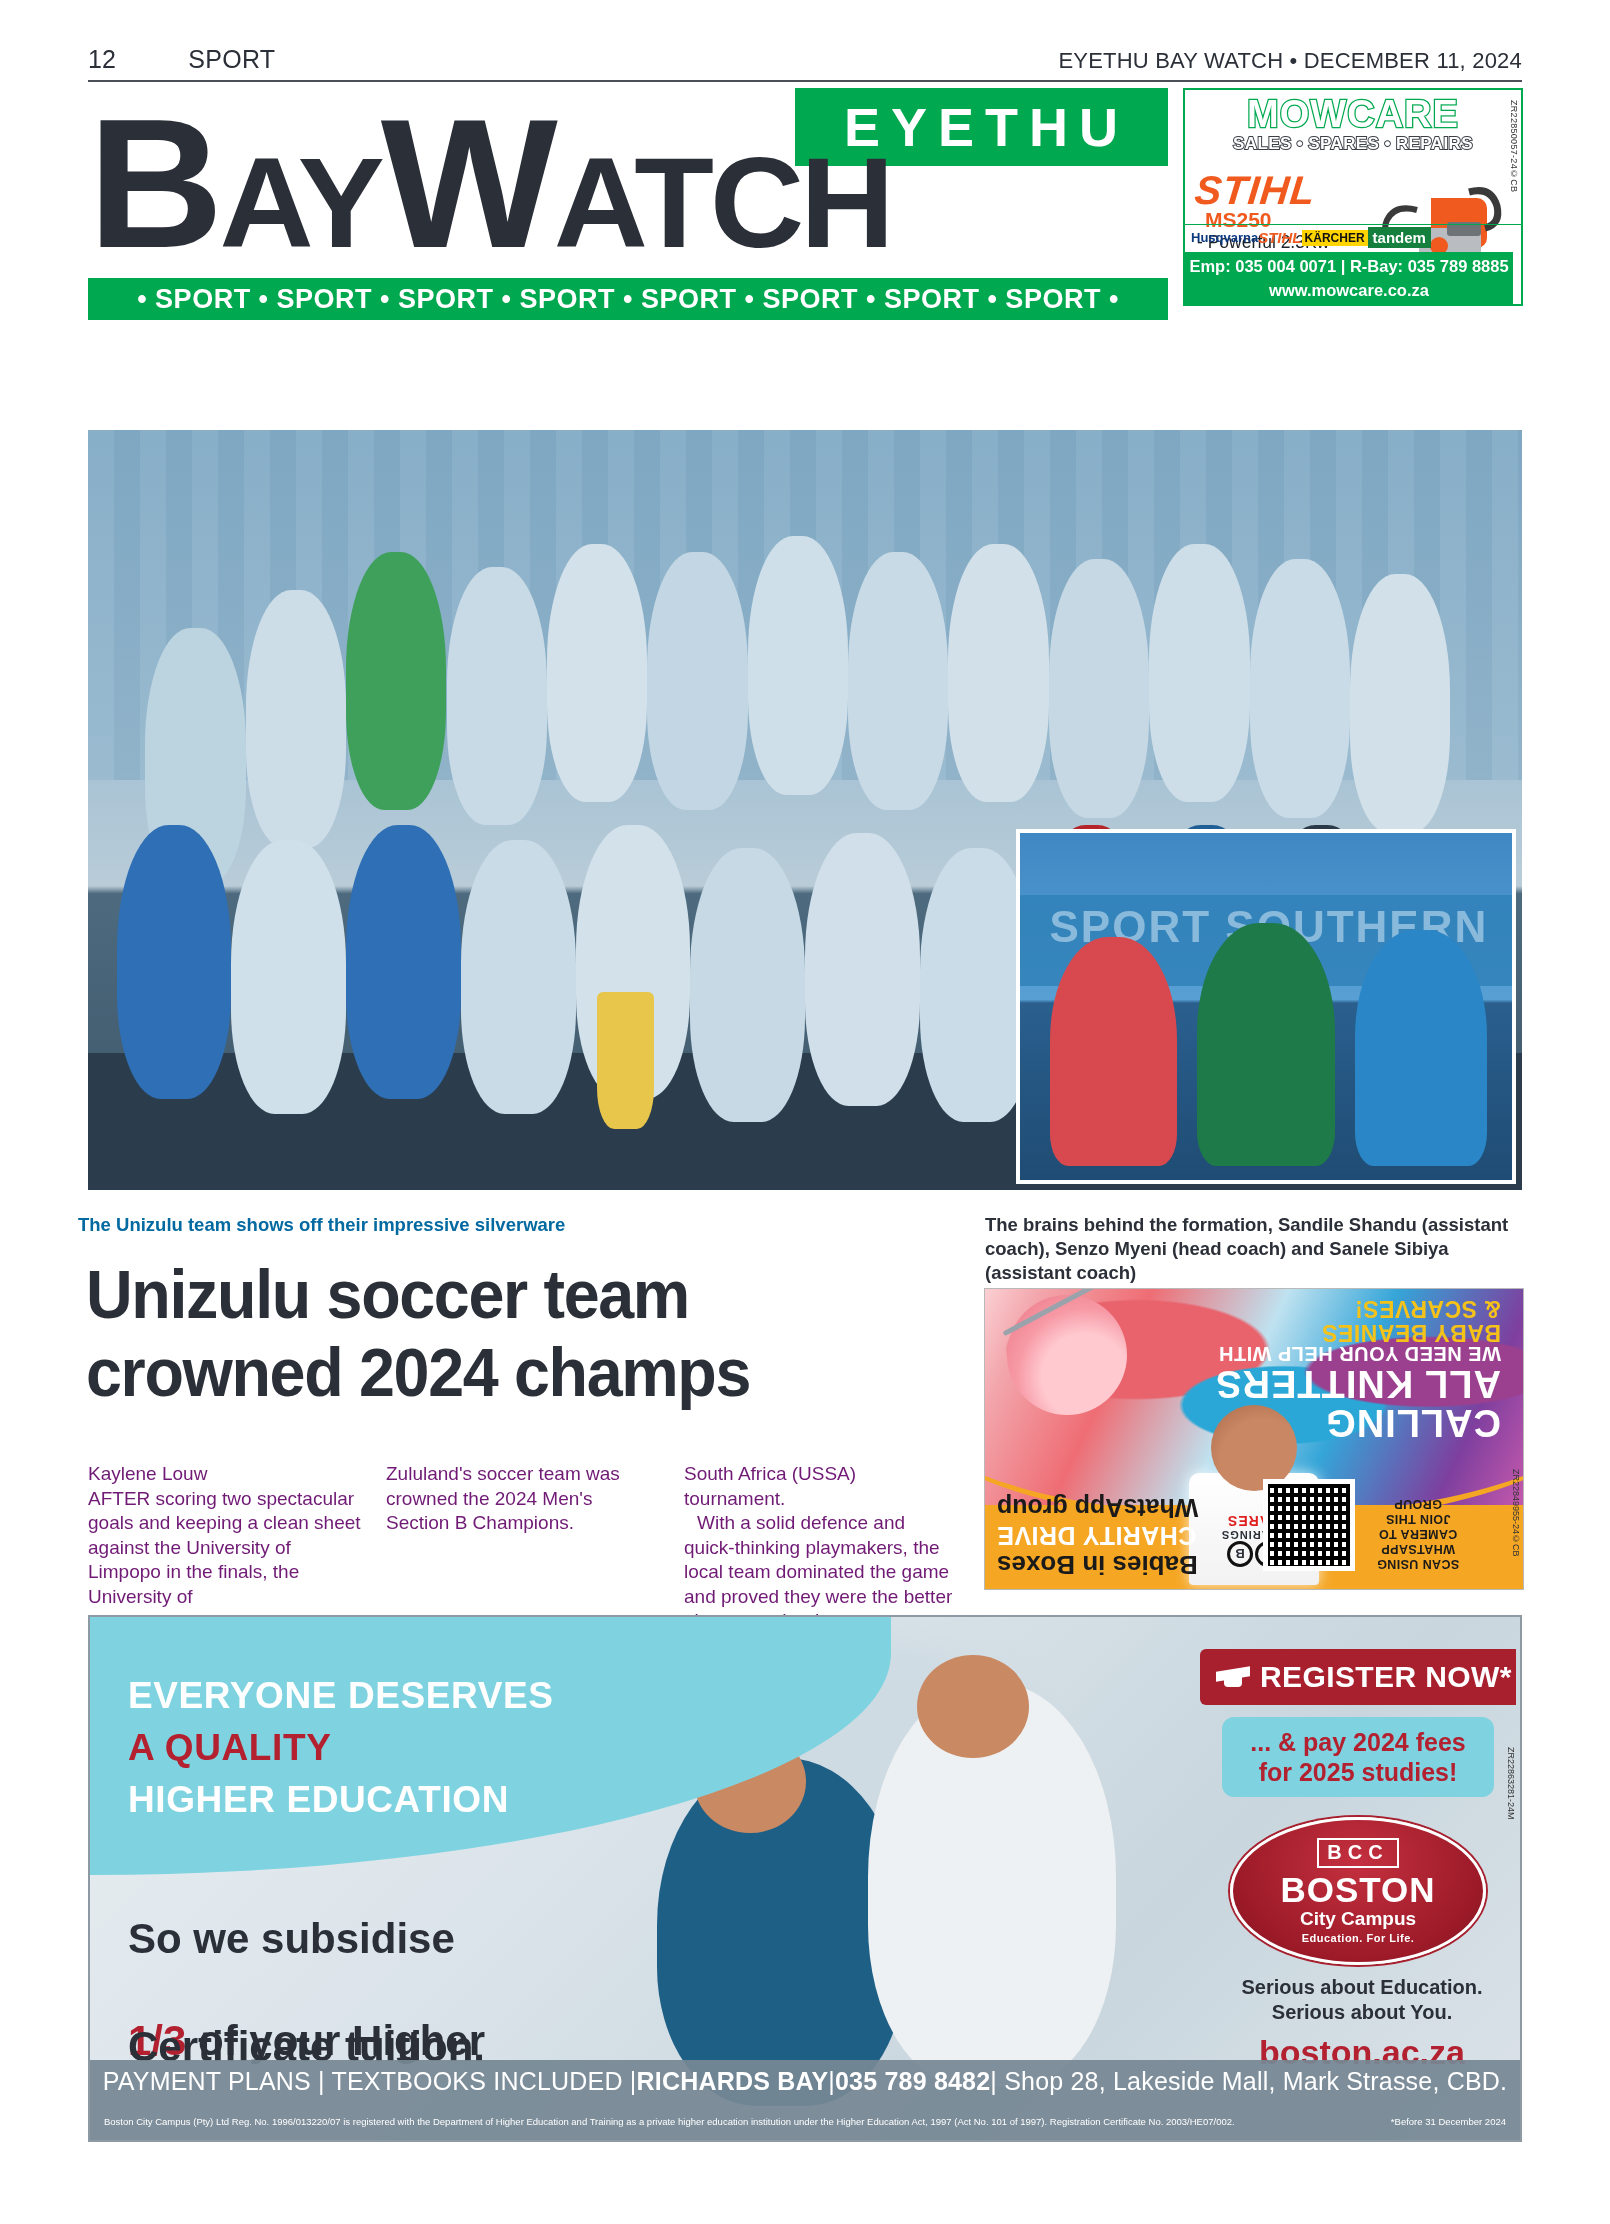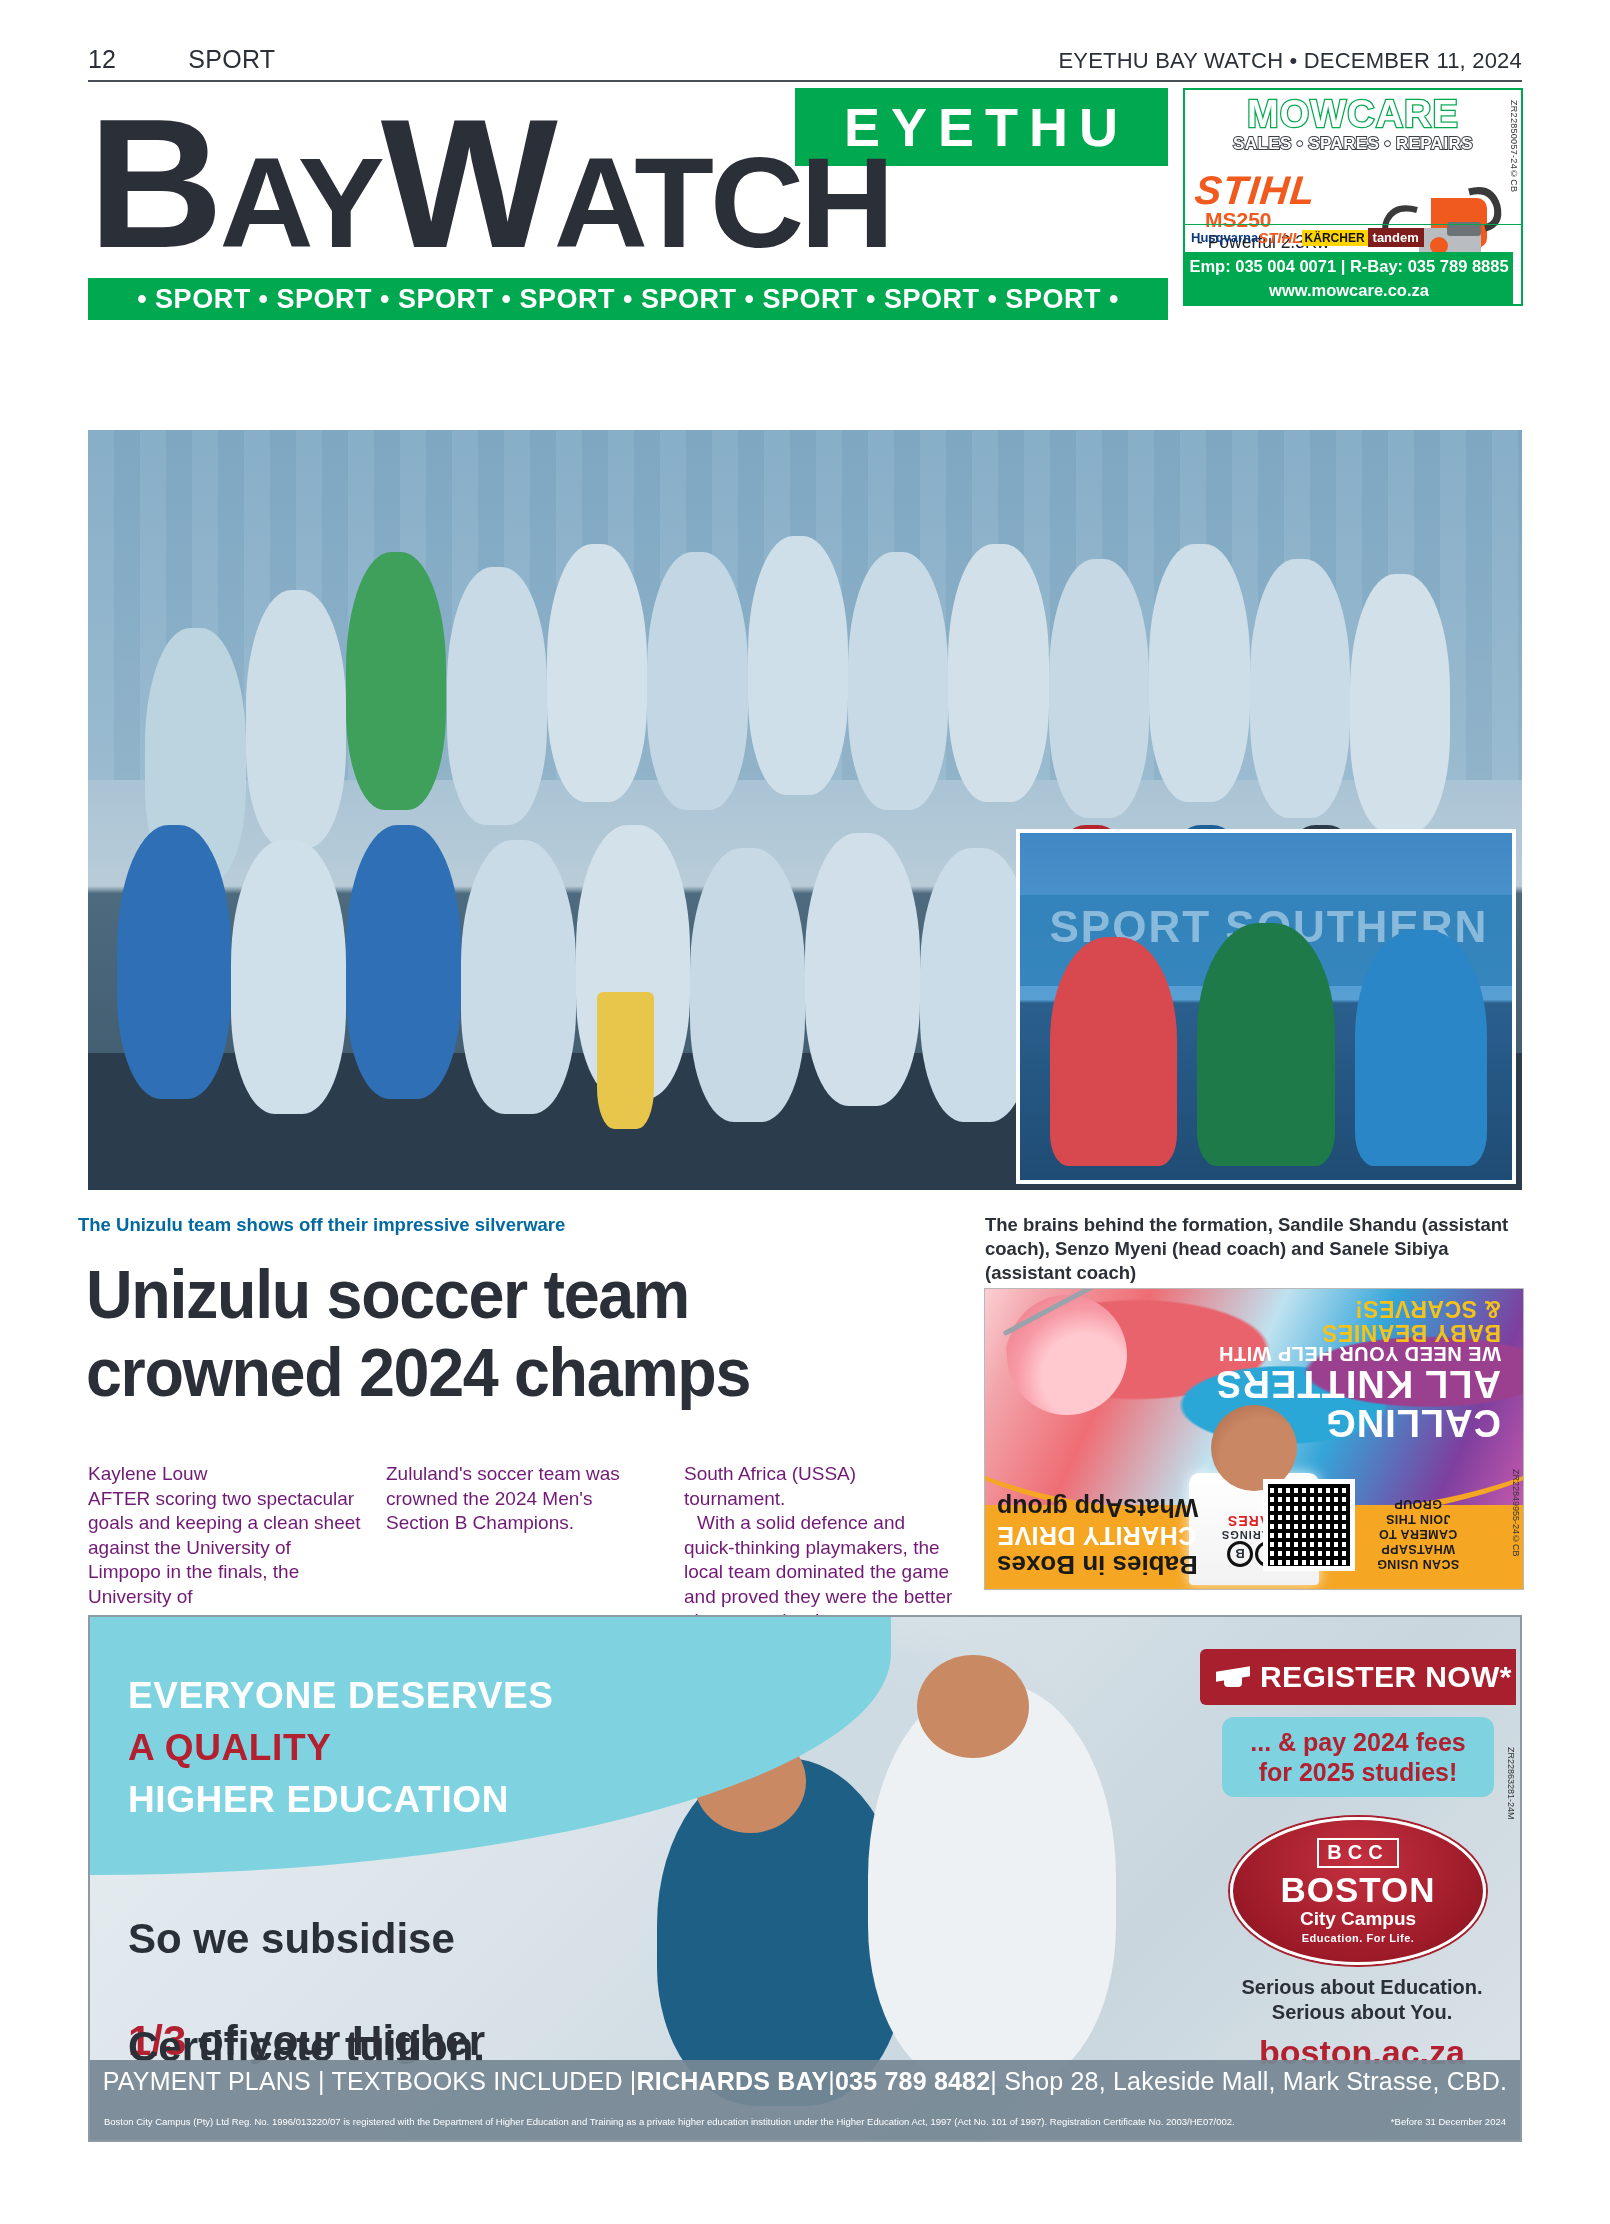--- a/index.html
+++ b/index.html
@@ -87,21 +87,21 @@
   }
   .mc-brands {
     position:absolute; left:0; right:0; bottom: 54px; height: 26px;
     display:flex; align-items:center; padding: 0 6px;
     border-top: 1.5px solid var(--green);
   }
   .brand { font-size: 12px; font-weight:700; white-space:nowrap; }
   .brand.husq { color:#0b3a80; font-size: 13px; }
   .brand.stihl2 { color:#f05a1e; font-style:italic; font-size: 15px; }
   .brand.karcher { background:#ffd400; color:#111; padding: 1px 3px; font-size: 12px; }
-  .brand.tandem { background:#7f1d1d; color:#fff; padding: 2px 5px; font-size: 13px; }
+  .brand.tandem { background:#15803d; color:#fff; padding: 2px 5px; font-size: 15px; }
   .mc-contact {
     position:absolute; left:0; right:8px; bottom:0; height: 52px;
     background: var(--green); color:#fff; text-align:center;
     font-weight:700; font-size: 16.5px; line-height: 24px; padding-top: 2px;
   }
   .mc-code {
     position:absolute; right: 2px; top: 10px;
     writing-mode: vertical-rl; font-size: 9px; color:#333; letter-spacing: .3px;
   }
 

